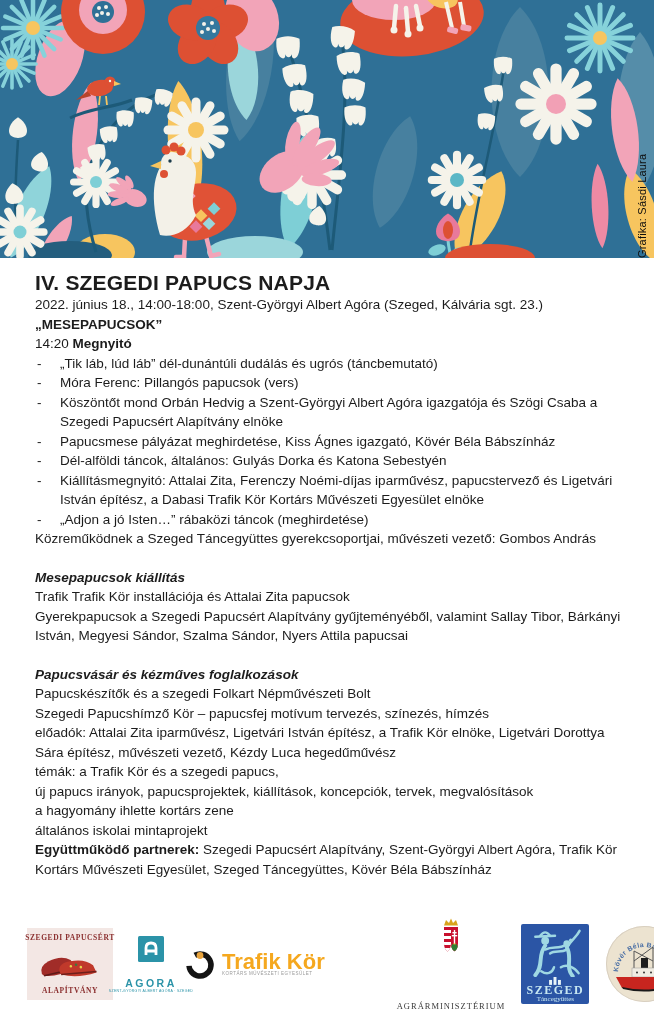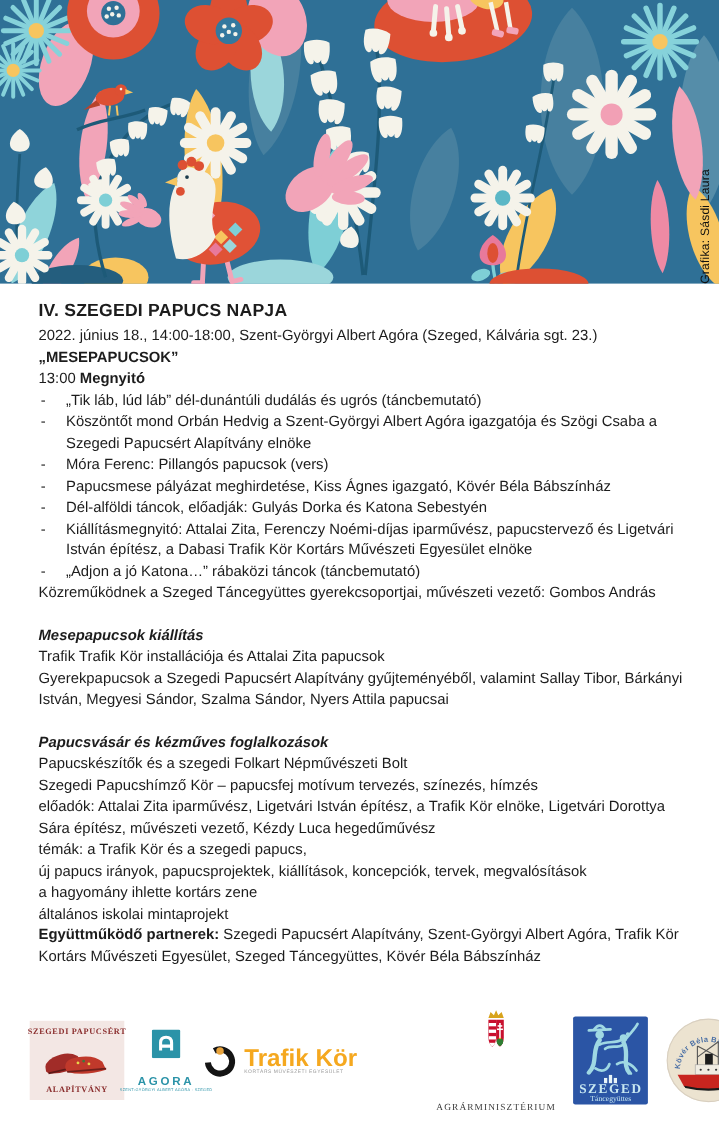--- a/index.html
+++ b/index.html
@@ -7,21 +7,21 @@
         font-family:"Liberation Sans",sans-serif;color:#1c1c1c;}
   
   .header-art{position:relative;width:654px;height:258px;}
   .header-art svg{display:block;}
   .credit{position:absolute;right:6px;top:104px;height:154px;
           writing-mode:vertical-rl;transform:rotate(180deg);
           font-size:11px;color:#0e0e0e;letter-spacing:.2px;display:flex;align-items:center;}
   
   .content{padding:0 32px 0 35px;font-size:13.5px;line-height:19.5px;}
   .content p{margin:0;}
-  h1{font-size:16px;line-height:24px;margin:13px 0 0;font-weight:bold;letter-spacing:.2px;}
+  h1{font-size:21px;line-height:24px;margin:13px 0 0;font-weight:bold;letter-spacing:.2px;}
   .subtitle{margin-top:3px;}
   .theme{font-weight:bold;margin-top:23px;}
   .time-line{margin-top:21px;}
   .time-line b{font-weight:bold;}
   ul.bullets{list-style:none;margin:0;padding:0;}
   ul.bullets li{position:relative;padding-left:25px;}
   ul.bullets li::before{content:"-";position:absolute;left:2px;}
   h2{font-size:13.5px;line-height:19.5px;margin:19px 0 0;font-weight:bold;font-style:italic;}
   .lecture-head{margin-top:21px;}
   .lecture-head .lh-main{font-size:14px;}
@@ -289,29 +289,29 @@
       </g>
     </svg>
     <div class="credit">Grafika: Sásdi Laura</div>
   </div>
 
   <div class="content">
     <h1>IV. SZEGEDI PAPUCS NAPJA</h1>
     <p class="subtitle">2022. június 18., 14:00-18:00, Szent-Györgyi Albert Agóra (Szeged, Kálvária sgt. 23.)</p>
     <p class="theme">„MESEPAPUCSOK”</p>
 
-    <p class="time-line"><span>13:00</span> <b>Megnyitó</b></p>
+    <p class="time-line"><span>14:20</span> <b>Megnyitó</b></p>
     <ul class="bullets">
       <li>„Tik láb, lúd láb” dél-dunántúli dudálás és ugrós (táncbemutató)</li>
+      <li>Móra Ferenc: Pillangós papucsok (vers)</li>
       <li>Köszöntőt mond Orbán Hedvig a Szent-Györgyi Albert Agóra igazgatója és Szögi Csaba a Szegedi Papucsért Alapítvány elnöke</li>
-      <li>Móra Ferenc: Pillangós papucsok (vers)</li>
       <li>Papucsmese pályázat meghirdetése, Kiss Ágnes igazgató, Kövér Béla Bábszínház</li>
-      <li>Dél-alföldi táncok, előadják: Gulyás Dorka és Katona Sebestyén</li>
+      <li>Dél-alföldi táncok, általános: Gulyás Dorka és Katona Sebestyén</li>
       <li>Kiállításmegnyitó: Attalai Zita, Ferenczy Noémi-díjas iparművész, papucstervező és Ligetvári István építész, a Dabasi Trafik Kör Kortárs Művészeti Egyesület elnöke</li>
-      <li>„Adjon a jó Katona…” rábaközi táncok (táncbemutató)</li>
+      <li>„Adjon a jó Isten…” rábaközi táncok (meghirdetése)</li>
     </ul>
     <p>Közreműködnek a Szeged Táncegyüttes gyerekcsoportjai, művészeti vezető: Gombos András</p>
 
     <h2>Mesepapucsok kiállítás</h2>
     <p>Trafik Trafik Kör installációja és Attalai Zita papucsok</p>
     <p>Gyerekpapucsok a Szegedi Papucsért Alapítvány gyűjteményéből, valamint Sallay Tibor, Bárkányi István, Megyesi Sándor, Szalma Sándor, Nyers Attila papucsai</p>
 
     <h2>Papucsvásár és kézműves foglalkozások</h2>
     <p>Papucskészítők és a szegedi Folkart Népművészeti Bolt</p>
     <p>Szegedi Papucshímző Kör – papucsfej motívum tervezés, színezés, hímzés</p>

